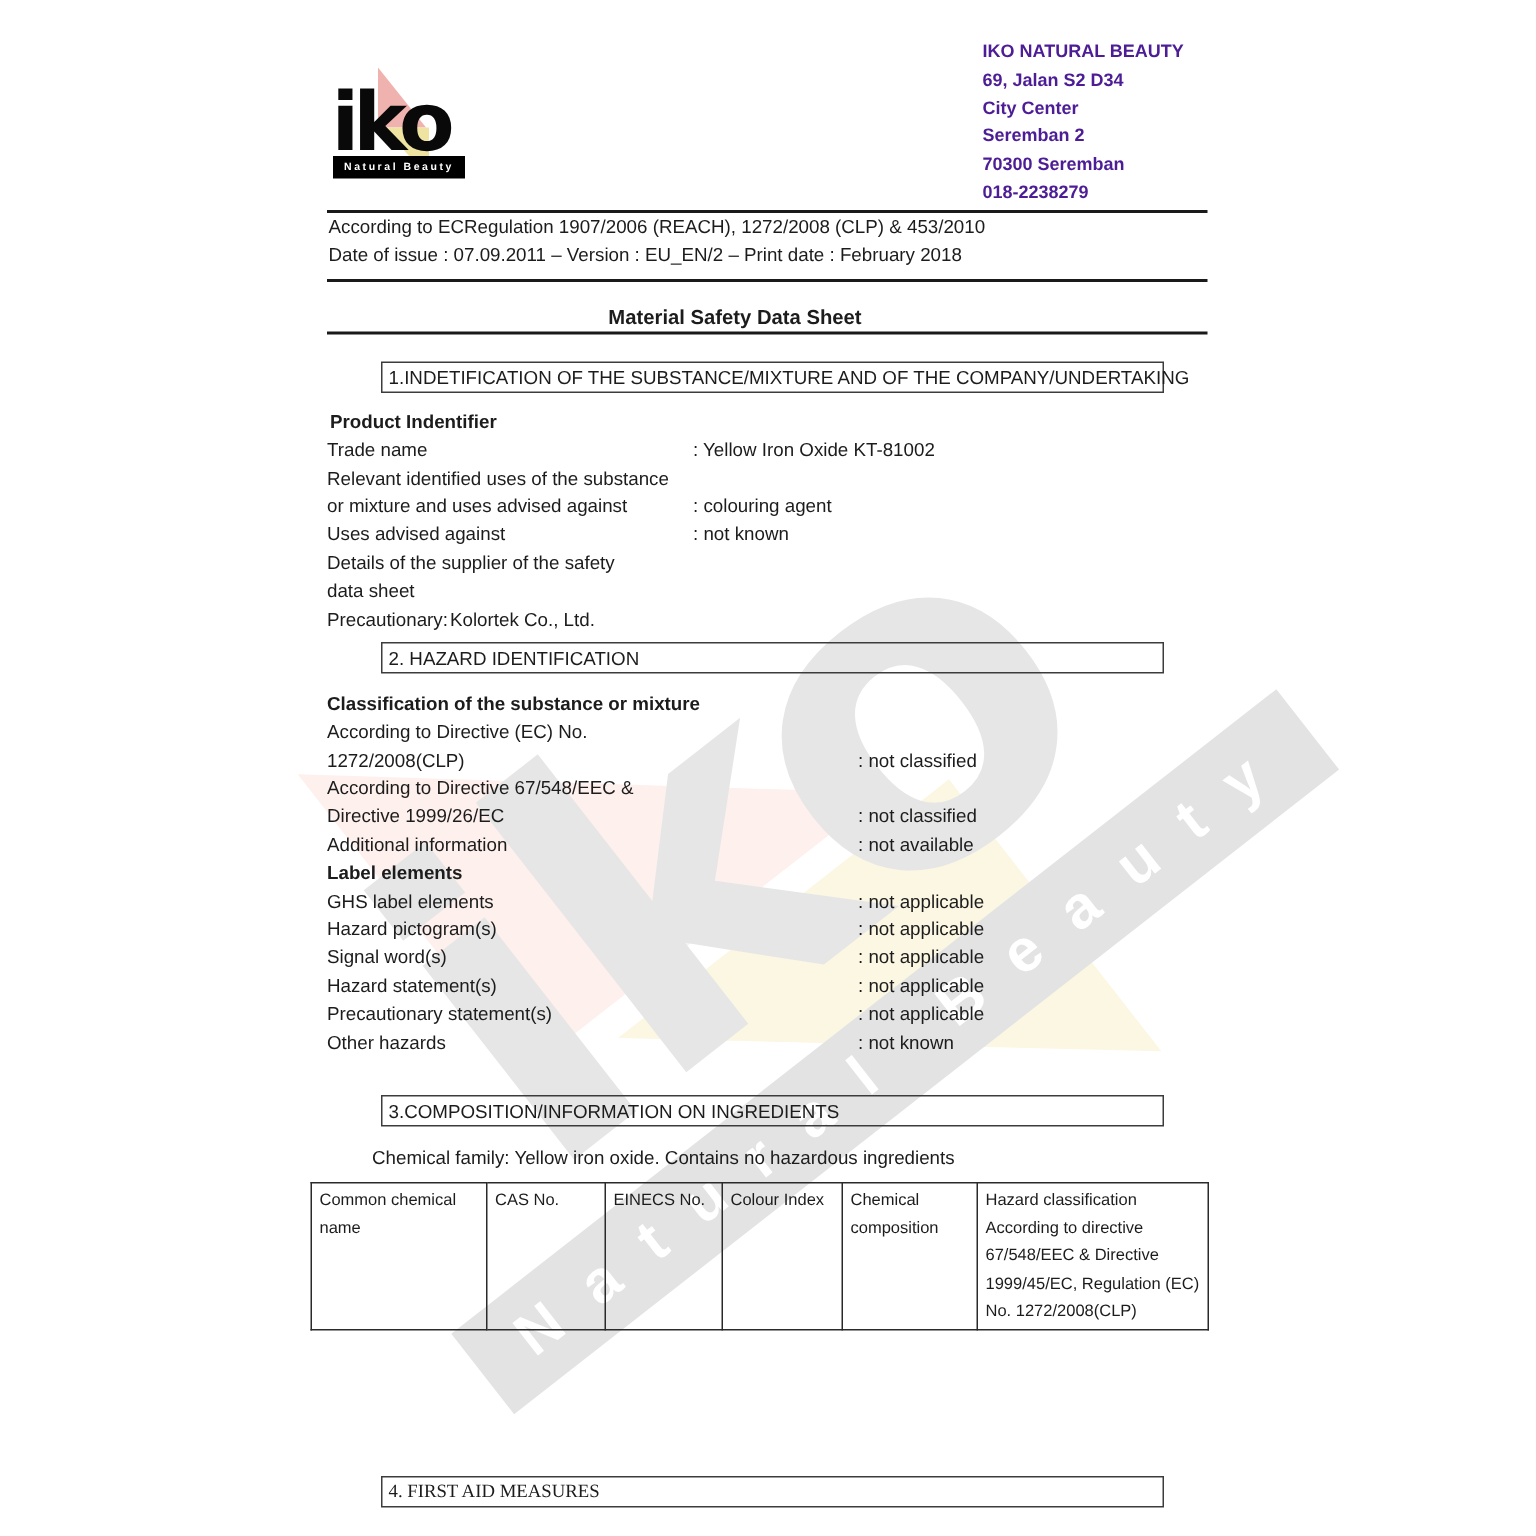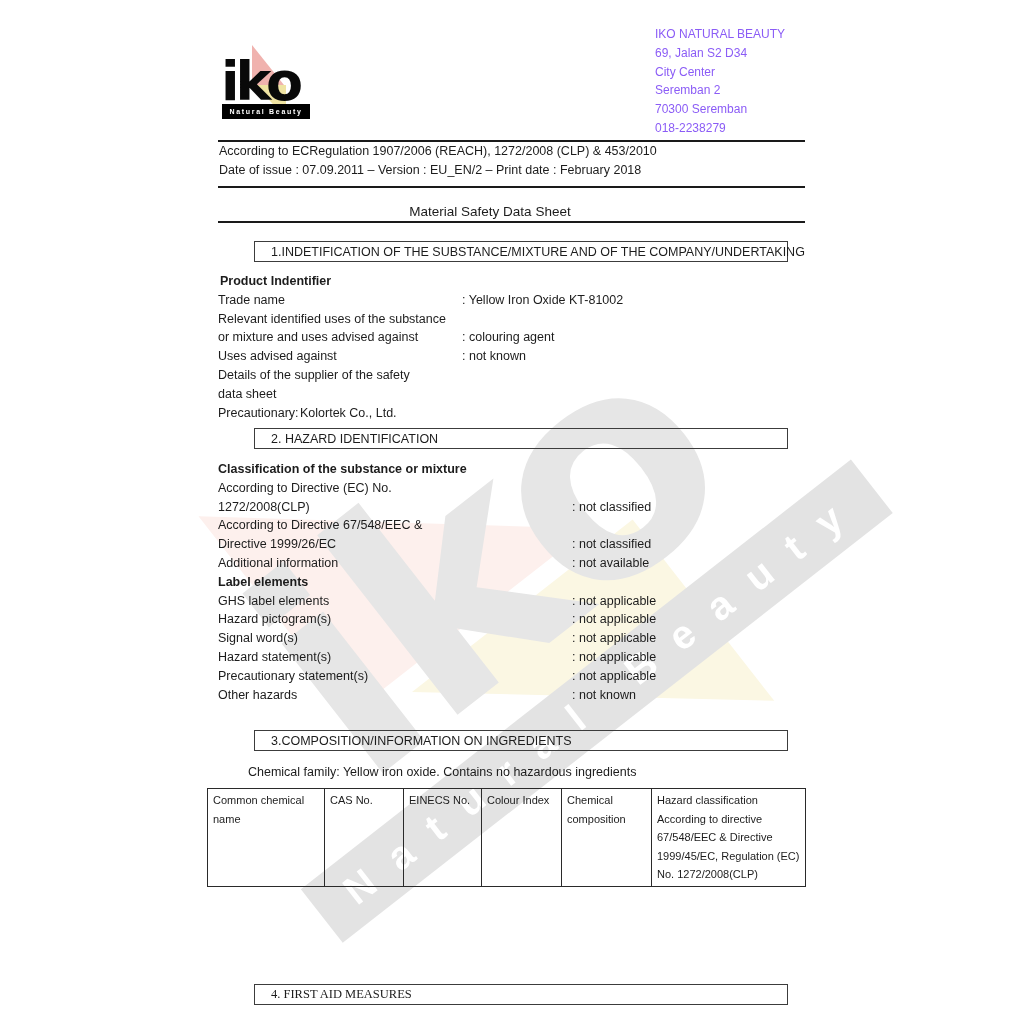--- a/index.html
+++ b/index.html
@@ -22,31 +22,31 @@
   .logo{position:absolute;left:222px;top:33px;width:88px;height:86px;z-index:2;}
   .logo-tri-pink{position:absolute;left:30px;top:12px;width:0;height:0;
                  border-bottom:40px solid #f0b2ae;border-right:32px solid transparent;}
   .logo-tri-yellow{position:absolute;left:34px;top:52px;width:0;height:0;
                  border-top:34px solid #efe3a2;border-left:30px solid transparent;}
   .logo-text{position:absolute;left:-1px;bottom:10px;font-family:"DejaVu Sans",sans-serif;
              font-weight:bold;font-size:54px;line-height:1;letter-spacing:-4px;color:#090909;}
   .logo-bar{position:absolute;left:0;bottom:0;width:88px;height:15px;background:#000;
             color:#fff;font-size:7px;font-weight:bold;letter-spacing:1.7px;
             display:flex;align-items:center;justify-content:center;white-space:nowrap;}
-  .company{position:absolute;left:655px;top:25px;z-index:2;font-size:12px;font-weight:normal;
-           line-height:18.8px;color:#8b5cf6;}
+  .company{position:absolute;left:655px;top:25px;z-index:2;font-size:12px;font-weight:bold;
+           line-height:18.8px;color:#4c1d95;}
   
   .rule{position:absolute;left:218px;width:587px;height:2px;background:#1a1a1a;z-index:2;}
   .meta-line{position:absolute;left:219px;font-size:12.5px;z-index:2;white-space:nowrap;}
   .doc-title{position:absolute;left:200px;top:204px;width:580px;text-align:center;
-             font-size:13.5px;font-weight:normal;z-index:2;}
+             font-size:13.5px;font-weight:bold;z-index:2;}
   
   .secbox{position:absolute;left:254px;width:516px;height:19px;border:1px solid #3c3c3c;
           background:transparent;font-size:12.5px;display:flex;align-items:center;
-          padding-left:16px;z-index:2;white-space:nowrap;}
+          padding-left:4px;z-index:2;white-space:nowrap;}
   
   .rows{position:absolute;left:0;width:1024px;z-index:2;}
   .row{position:relative;height:18.8px;font-size:12.5px;}
   .row .lab{position:absolute;left:218px;white-space:nowrap;}
   .row .lab.indent{left:220px;}
   .row .bold{font-weight:bold;}
   .row .v1{position:absolute;left:462px;white-space:nowrap;}
   .row .vm{position:absolute;left:300px;white-space:nowrap;}
   .row .v2{position:absolute;left:561px;white-space:nowrap;margin-left:11px;}
   .note-line{position:absolute;left:218px;font-size:12.5px;z-index:2;white-space:nowrap;}

